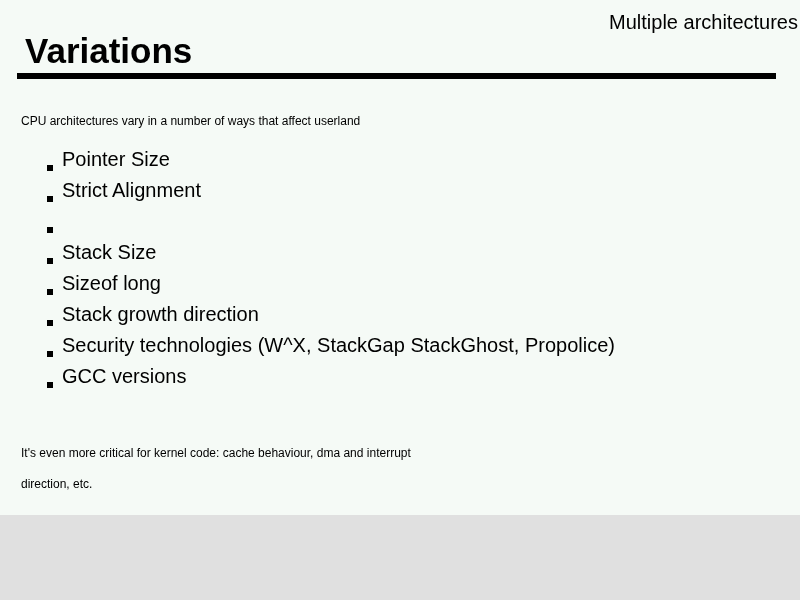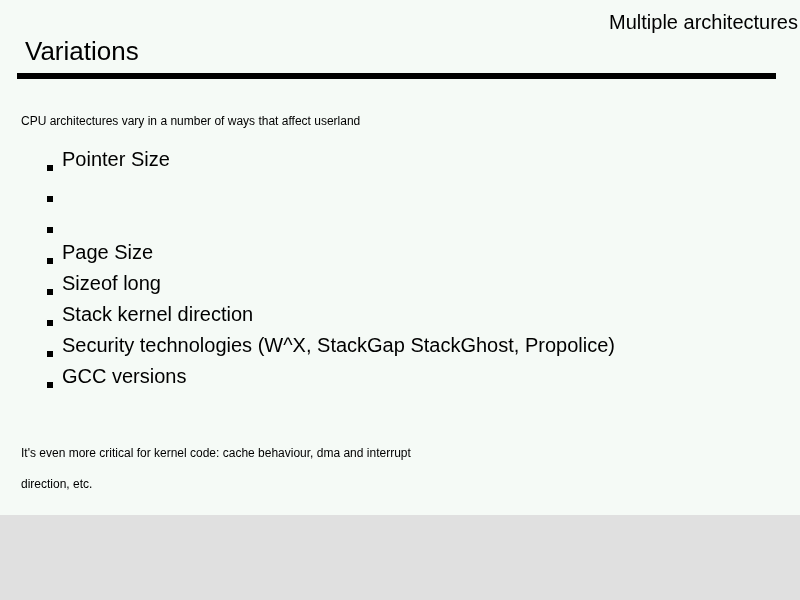--- a/index.html
+++ b/index.html
@@ -22,23 +22,24 @@
     top: 9px;
     right: 25px;
     font-size: 20px;
     line-height: 26px;
     white-space: nowrap;
   }
   .slide-title {
     position: absolute;
     top: 36px;
     left: 25px;
-    font-size: 26px;
+    font-size: 35px;
     line-height: 30px;
     white-space: nowrap;
+    font-weight: bold;
   }
   .title-rule {
     position: absolute;
     top: 73px;
     left: 17px;
     width: 759px;
     height: 6px;
     background: #000000;
   }
   .body {
@@ -97,35 +98,36 @@
       <div class="line">CPU architectures vary in a number of ways that affect userland</div>
     </div>
 
     <div class="bullet-list">
       <div class="bullet-row">
         <span class="bullet-square"></span>
         <span class="bullet-label">Pointer Size</span>
       </div>
       <div class="bullet-row">
         <span class="bullet-square"></span>
+        <span class="bullet-label">Strict Alignment</span>
       </div>
       <div class="bullet-row">
         <span class="bullet-square"></span>
       </div>
       <div class="bullet-row">
         <span class="bullet-square"></span>
-        <span class="bullet-label">Page Size</span>
+        <span class="bullet-label">Stack Size</span>
       </div>
       <div class="bullet-row">
         <span class="bullet-square"></span>
         <span class="bullet-label">Sizeof long</span>
       </div>
       <div class="bullet-row">
         <span class="bullet-square"></span>
-        <span class="bullet-label">Stack kernel direction</span>
+        <span class="bullet-label">Stack growth direction</span>
       </div>
       <div class="bullet-row">
         <span class="bullet-square"></span>
         <span class="bullet-label">Security technologies (W^X, StackGap StackGhost, Propolice)</span>
       </div>
       <div class="bullet-row">
         <span class="bullet-square"></span>
         <span class="bullet-label">GCC versions</span>
       </div>
     </div>

